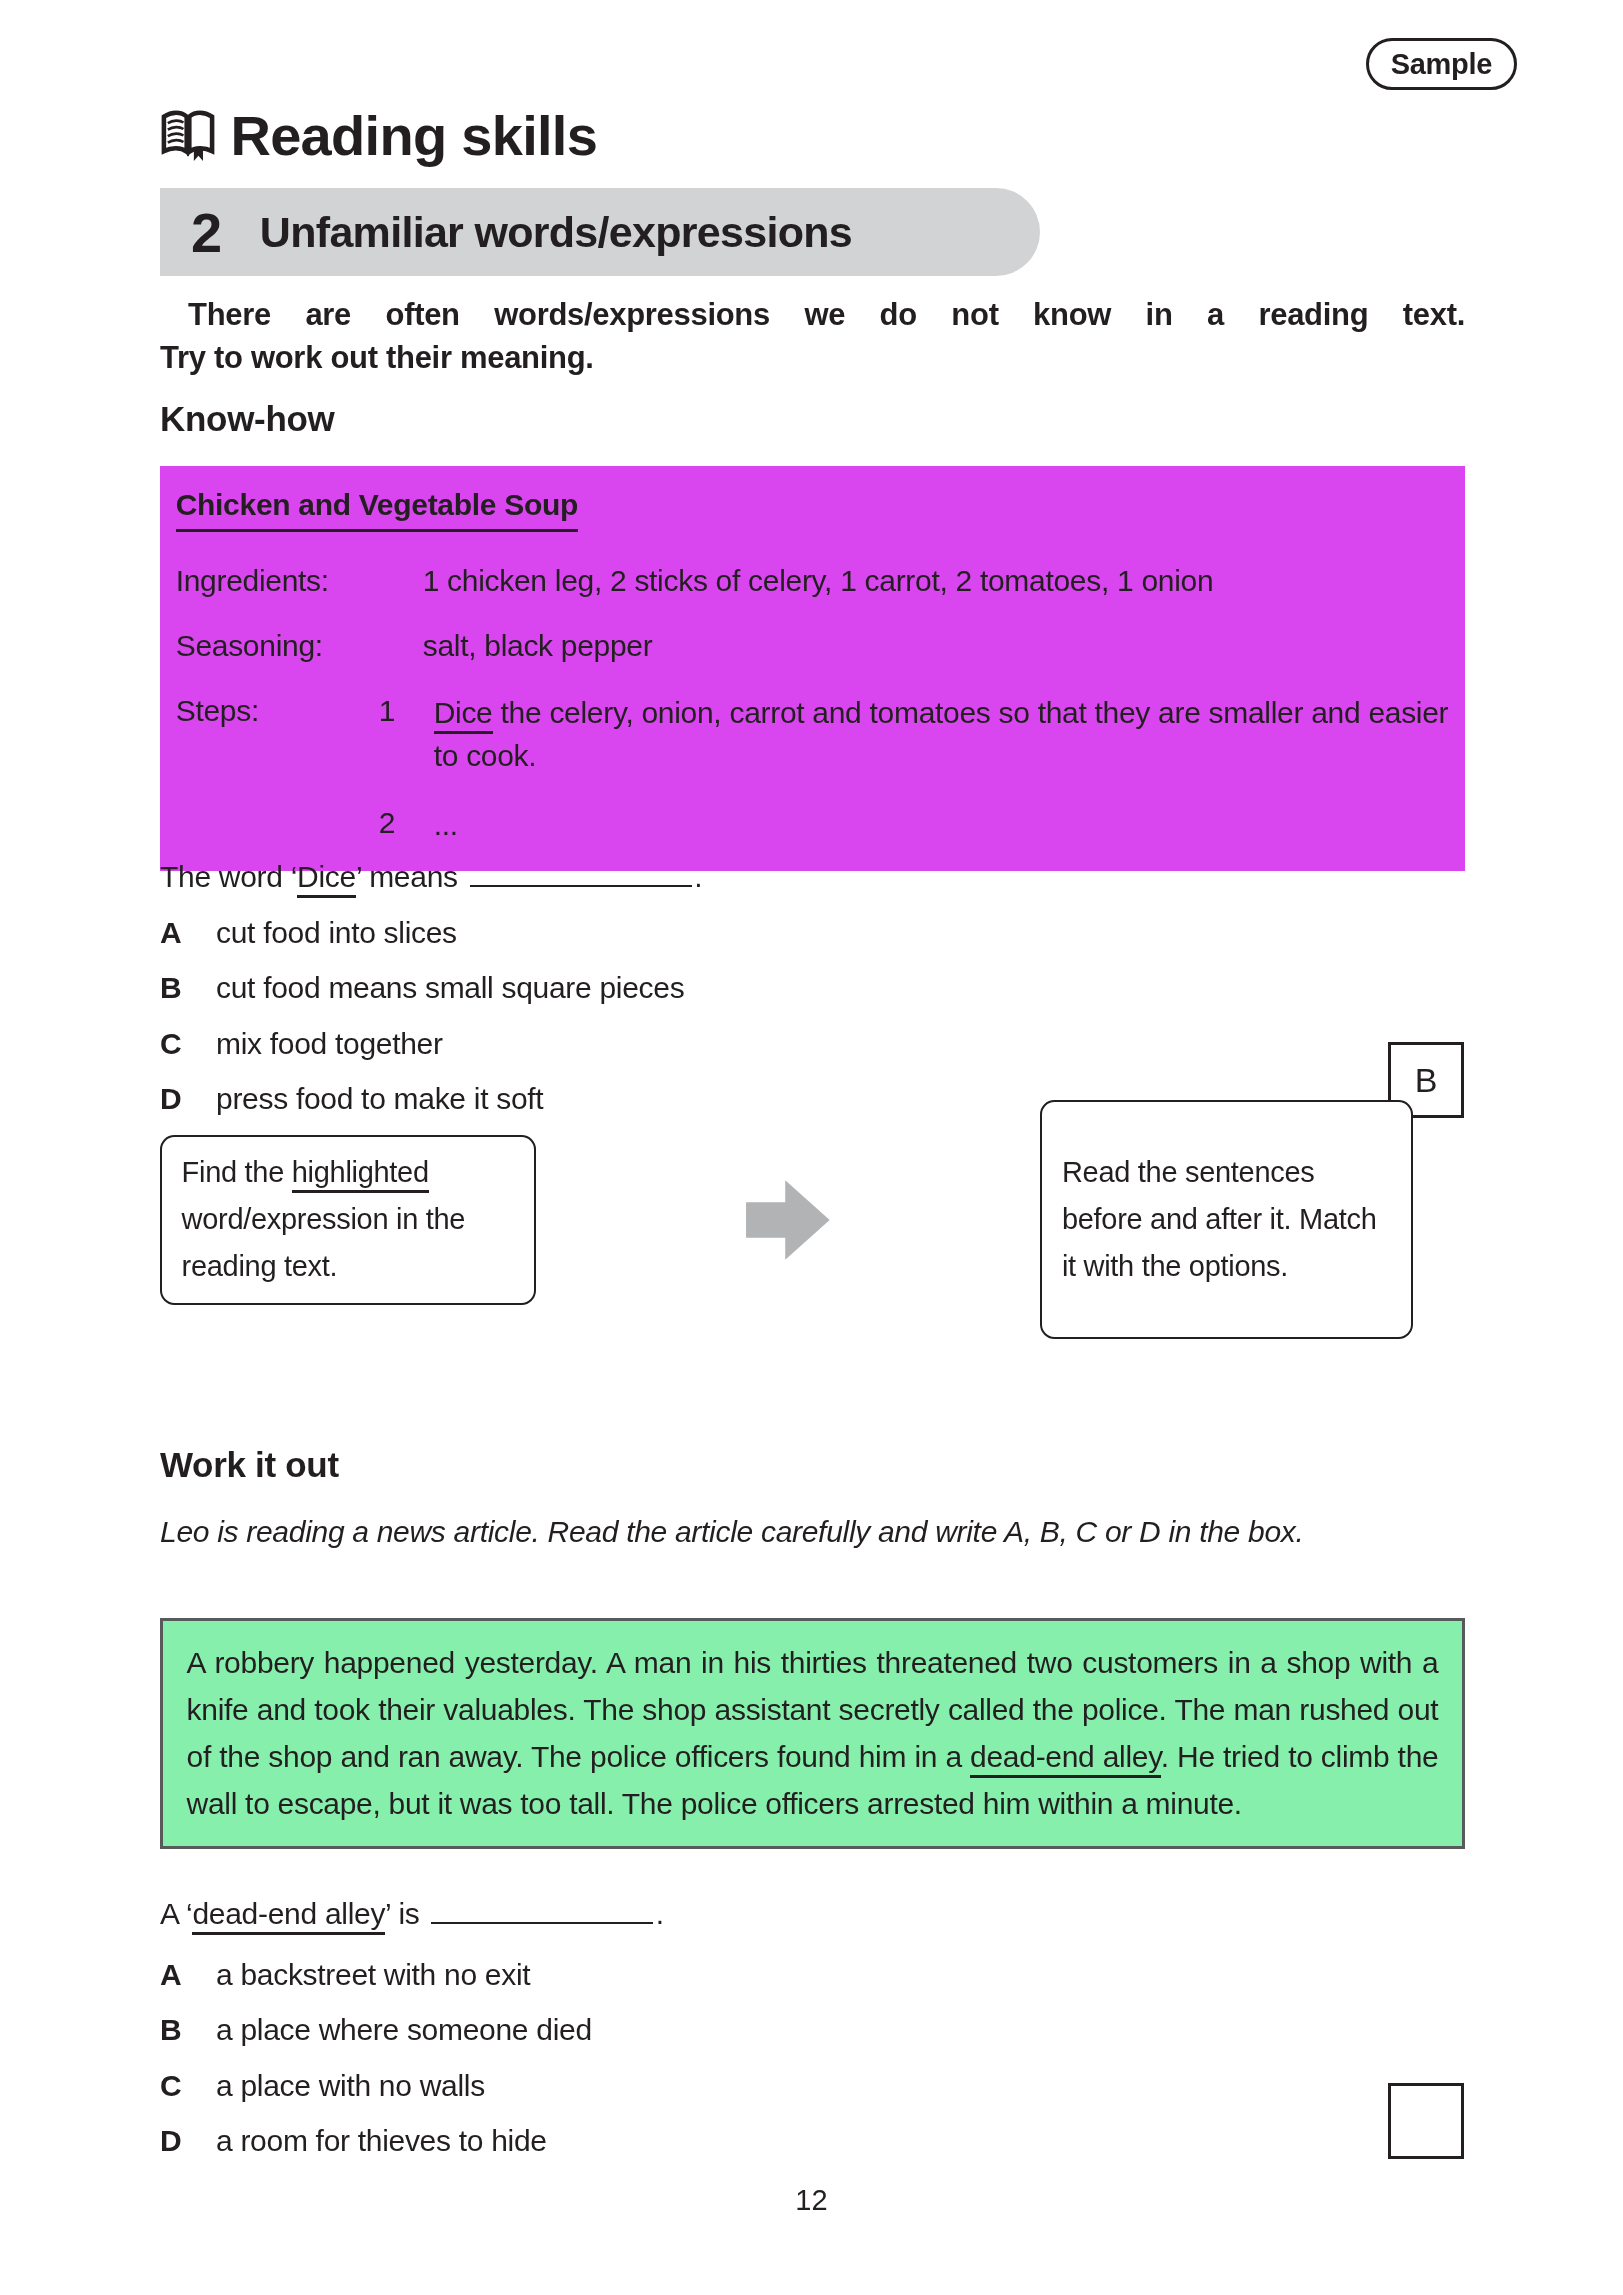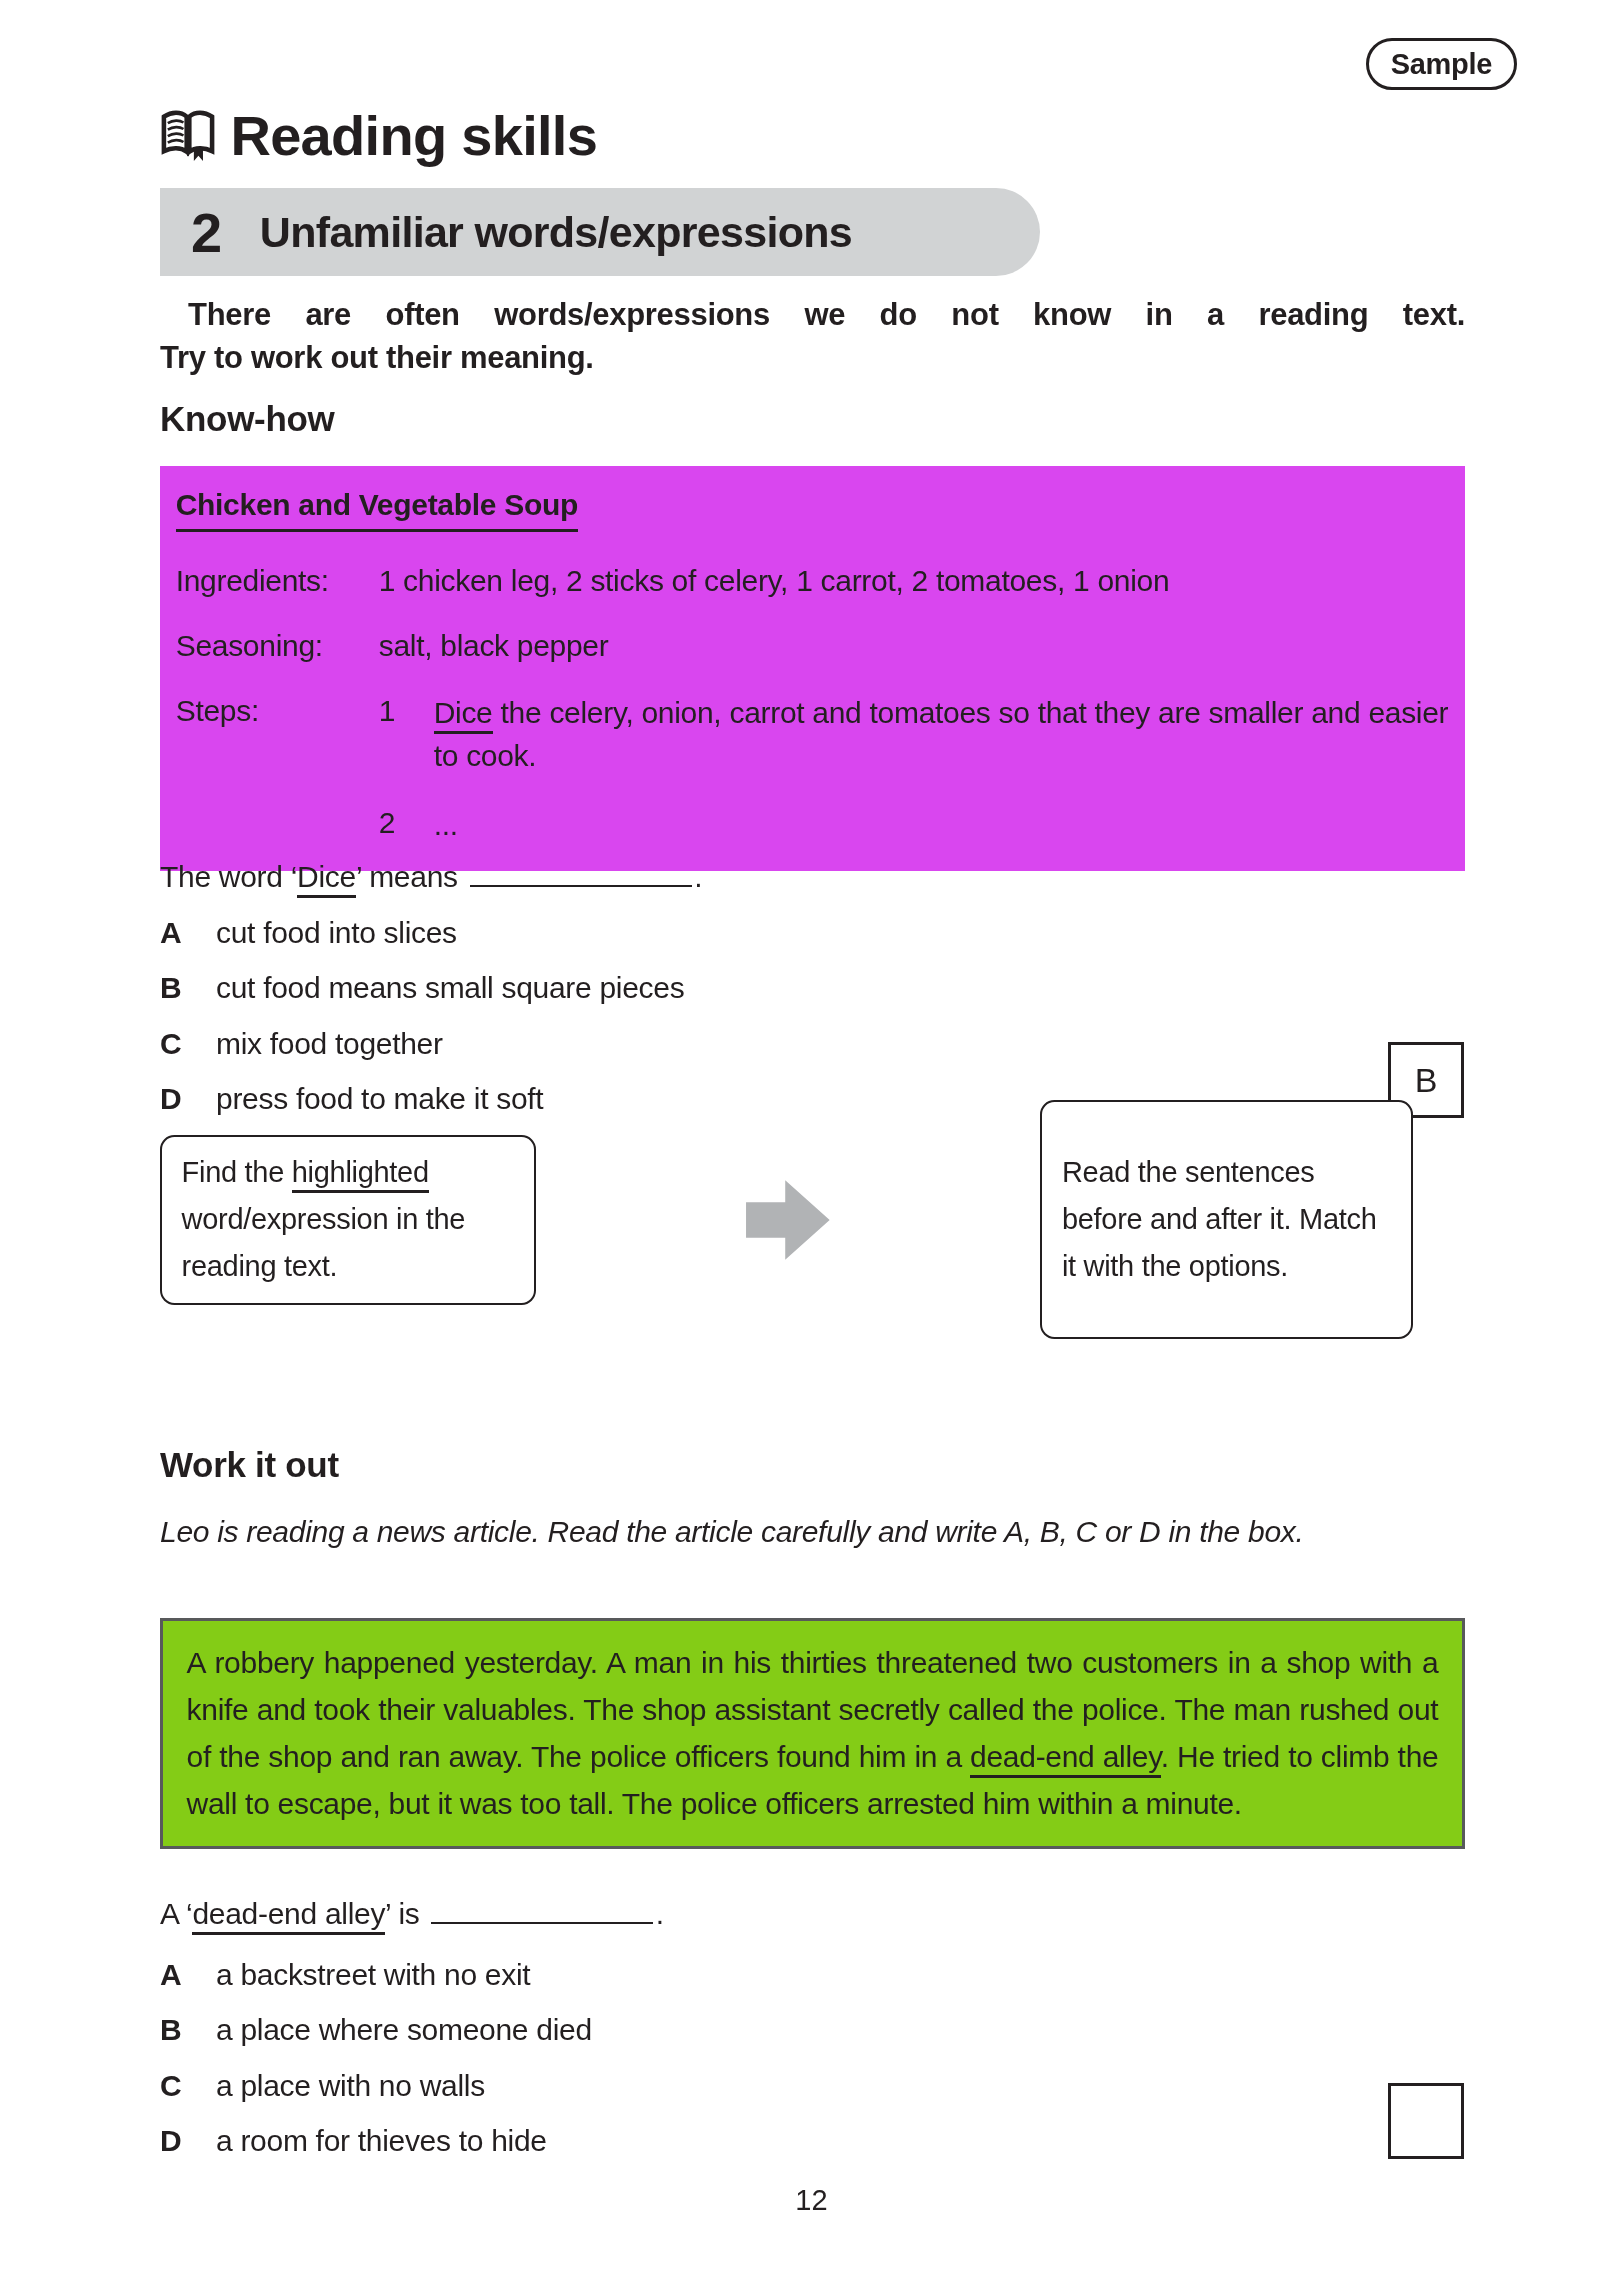--- a/index.html
+++ b/index.html
@@ -43,21 +43,21 @@
   }
   .recipe-title{
     display:inline-block;font-weight:bold;border-bottom:3.3px solid #231f20;
     padding-bottom:6.5px;margin-bottom:29px;
   }
   .recipe-grid{
     display:grid;grid-template-columns:203px 55px 1fr;row-gap:26px;
     line-height:39px;align-items:start;
   }
   .r-text{line-height:43px;}
-  .span2{grid-column:2/4;}
+  .span2{grid-column:2/4;margin-left:44px;}
 
   .kw{font-weight:normal;border-bottom:3.3px solid #231f20;padding-bottom:2px;}
 
   
   .question{font-size:30px;line-height:39px;}
   .q1{top:857px;left:160px;}
   .q2{top:1894px;left:160px;}
   .blank{
     display:inline-block;width:222px;border-bottom:2.6px solid #231f20;
     height:26px;margin-left:11.8px;margin-right:2.6px;
@@ -89,21 +89,21 @@
   }
   .fbox1{width:376px;height:170px;}
   .fbox2{width:373px;height:239px;}
   .fbox3{width:327px;height:169px;}
   .flow-arrow{width:85px;height:98px;flex:0 0 auto;}
 
   
   .work-h{top:1445px;left:160px;}
   .instruction{top:1509px;left:160px;width:1305px;font-size:30px;font-style:italic;line-height:46px;}
   .article{
-    top:1618px;left:160px;width:1305px;box-sizing:border-box;background:#84cc16;
+    top:1618px;left:160px;width:1305px;box-sizing:border-box;background:#86efac;
     border:3.3px solid #58595b;padding:18.3px 23.6px;font-size:30px;line-height:47px;
     text-align:justify;
   }
 
   .pageno{top:2184px;left:0;width:1623px;text-align:center;font-size:29px;letter-spacing:0;}
 </style>
 </head>
 <body>
 
 <div class="abs badge">

